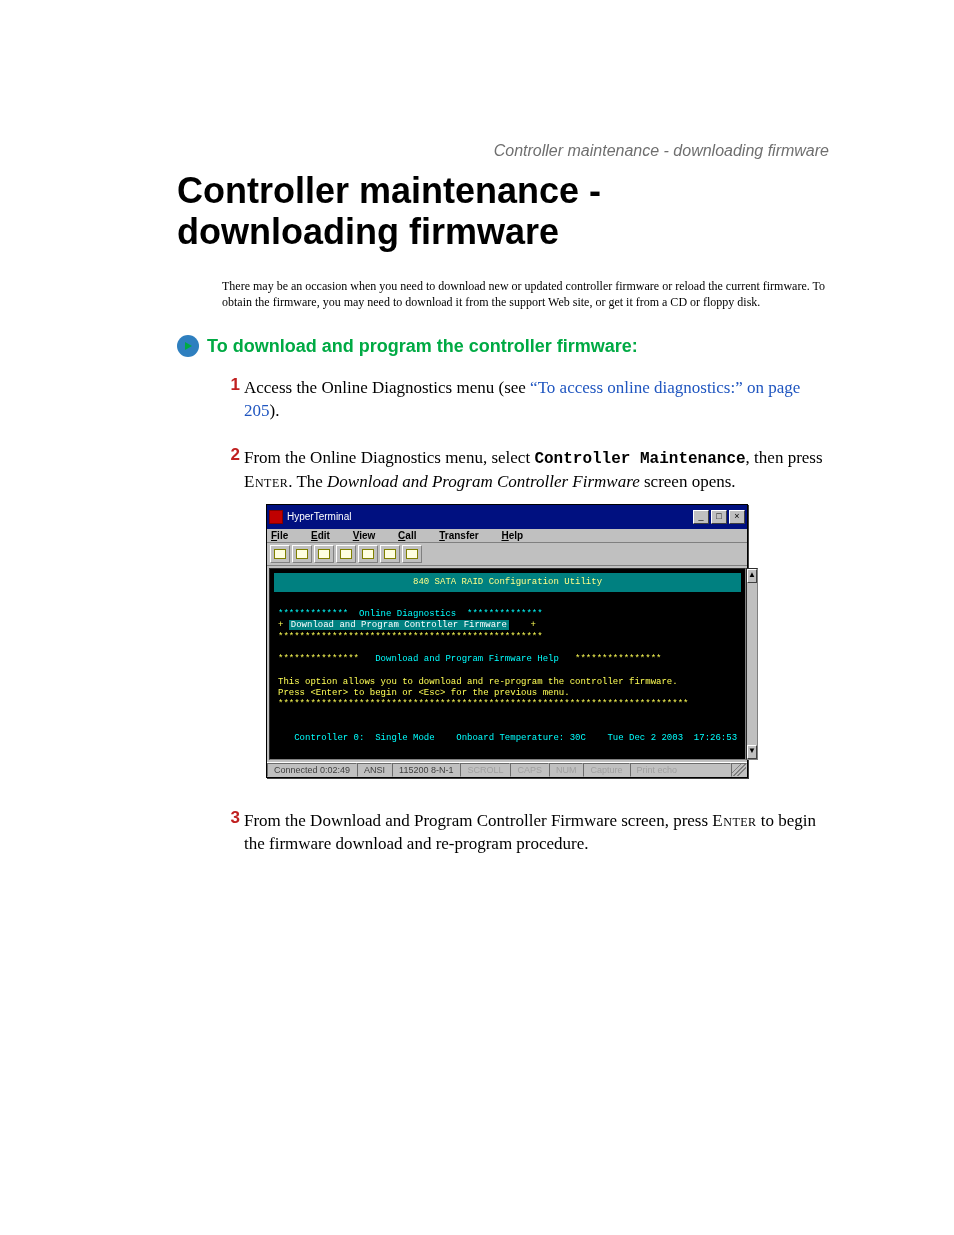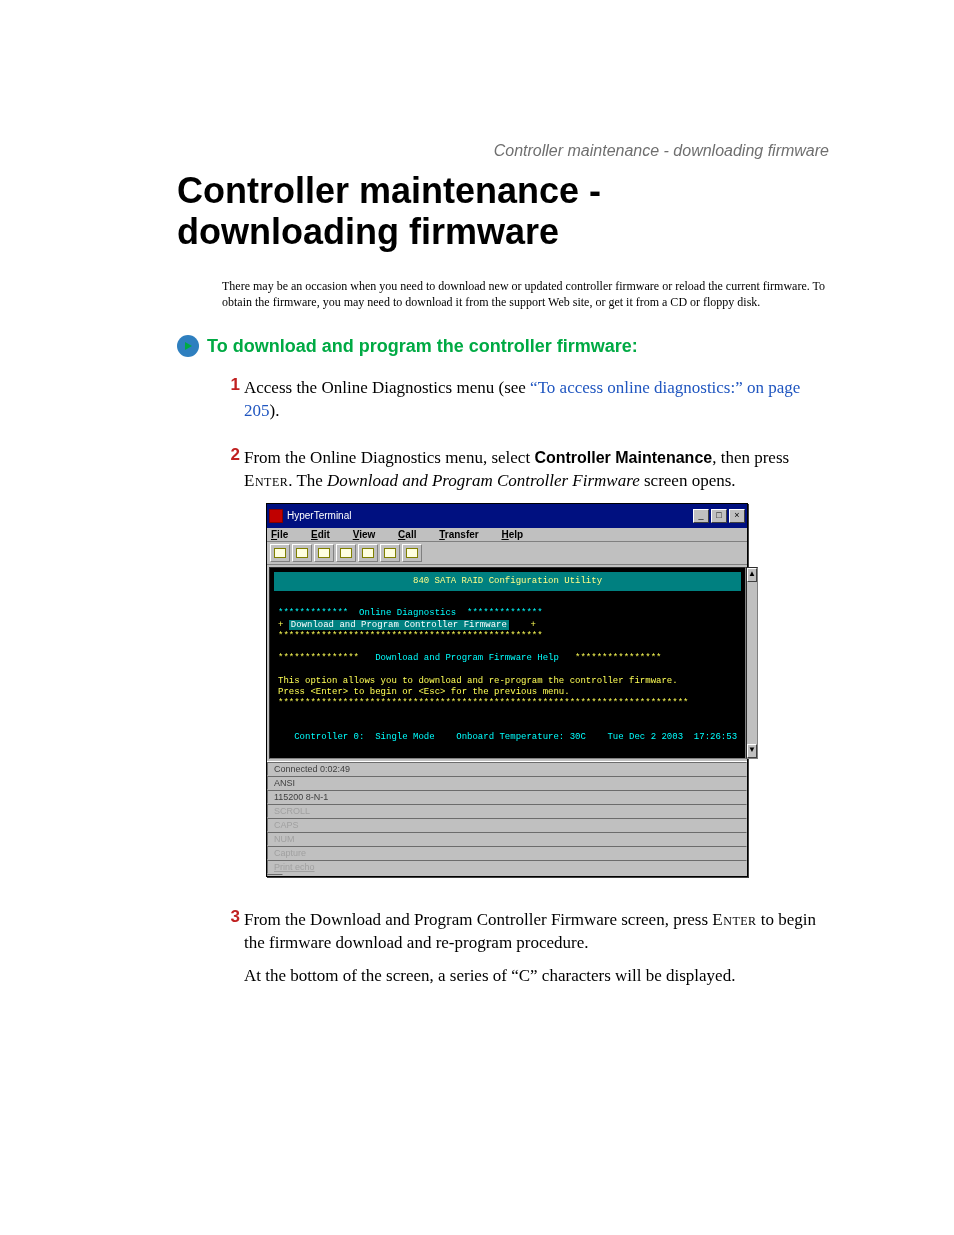--- a/index.html
+++ b/index.html
@@ -84,21 +84,21 @@
     width: 18px;
     text-align: right;
   }
   ol.steps p {
     margin: 0 0 10px 0;
     font-size: 17px;
     line-height: 1.35;
   }
   .xref { color: #2056c0; }
   .ui-bold {
-    font-family: Liberation Sans, sans-serif;
+    font-family: Liberation Mono, monospace;
     font-weight: 700;
     font-size: 16px;
   }
   .smallcaps {
     font-variant: small-caps;
     letter-spacing: .5px;
   }
   .ital { font-style: italic; }
 
   
@@ -220,28 +220,27 @@
     color: #ffffff;
     padding: 0 2px;
   }
   .ht-term .cyan { color: #00ffff; }
   .ht-status {
     display: flex;
     background: #c0c0c0;
     border-top: 1px solid #fff;
     font-size: 9px;
     color: #404040;
-    flex-direction: column;
   }
   .ht-status .cell {
     border: 1px inset #c0c0c0;
     padding: 1px 6px;
   }
   .ht-status .cell.dim { color:#a0a0a0; }
-  .ht-status .grow { flex:1;text-decoration:underline; }
+  .ht-status .grow { flex:1; }
   .ht-grip{
     width:14px;
     border:1px inset #c0c0c0;
     background:
       linear-gradient(135deg, transparent 0 6px, #808080 6px 7px, transparent 7px 9px, #808080 9px 10px, transparent 10px 12px, #808080 12px 13px, transparent 13px);
   }
 
   .footer {
     position: absolute;
     bottom: 150px;
@@ -352,17 +351,16 @@
           <span class="cell dim grow">Print echo</span>
           <span class="ht-grip"></span>
         </div>
       </div>
     </li>
     <li>
       <span class="num">3</span>
       <p>
         <span>From the Download and Program Controller Firmware screen, press </span><span class="smallcaps">Enter</span><span> to begin the firmware download and re-program procedure.</span>
       </p>
-      <p>At the bottom of the screen, a series of “C” characters will be displayed.</p>
     </li>
   </ol>
 
 </div>
 
 </body></html>

